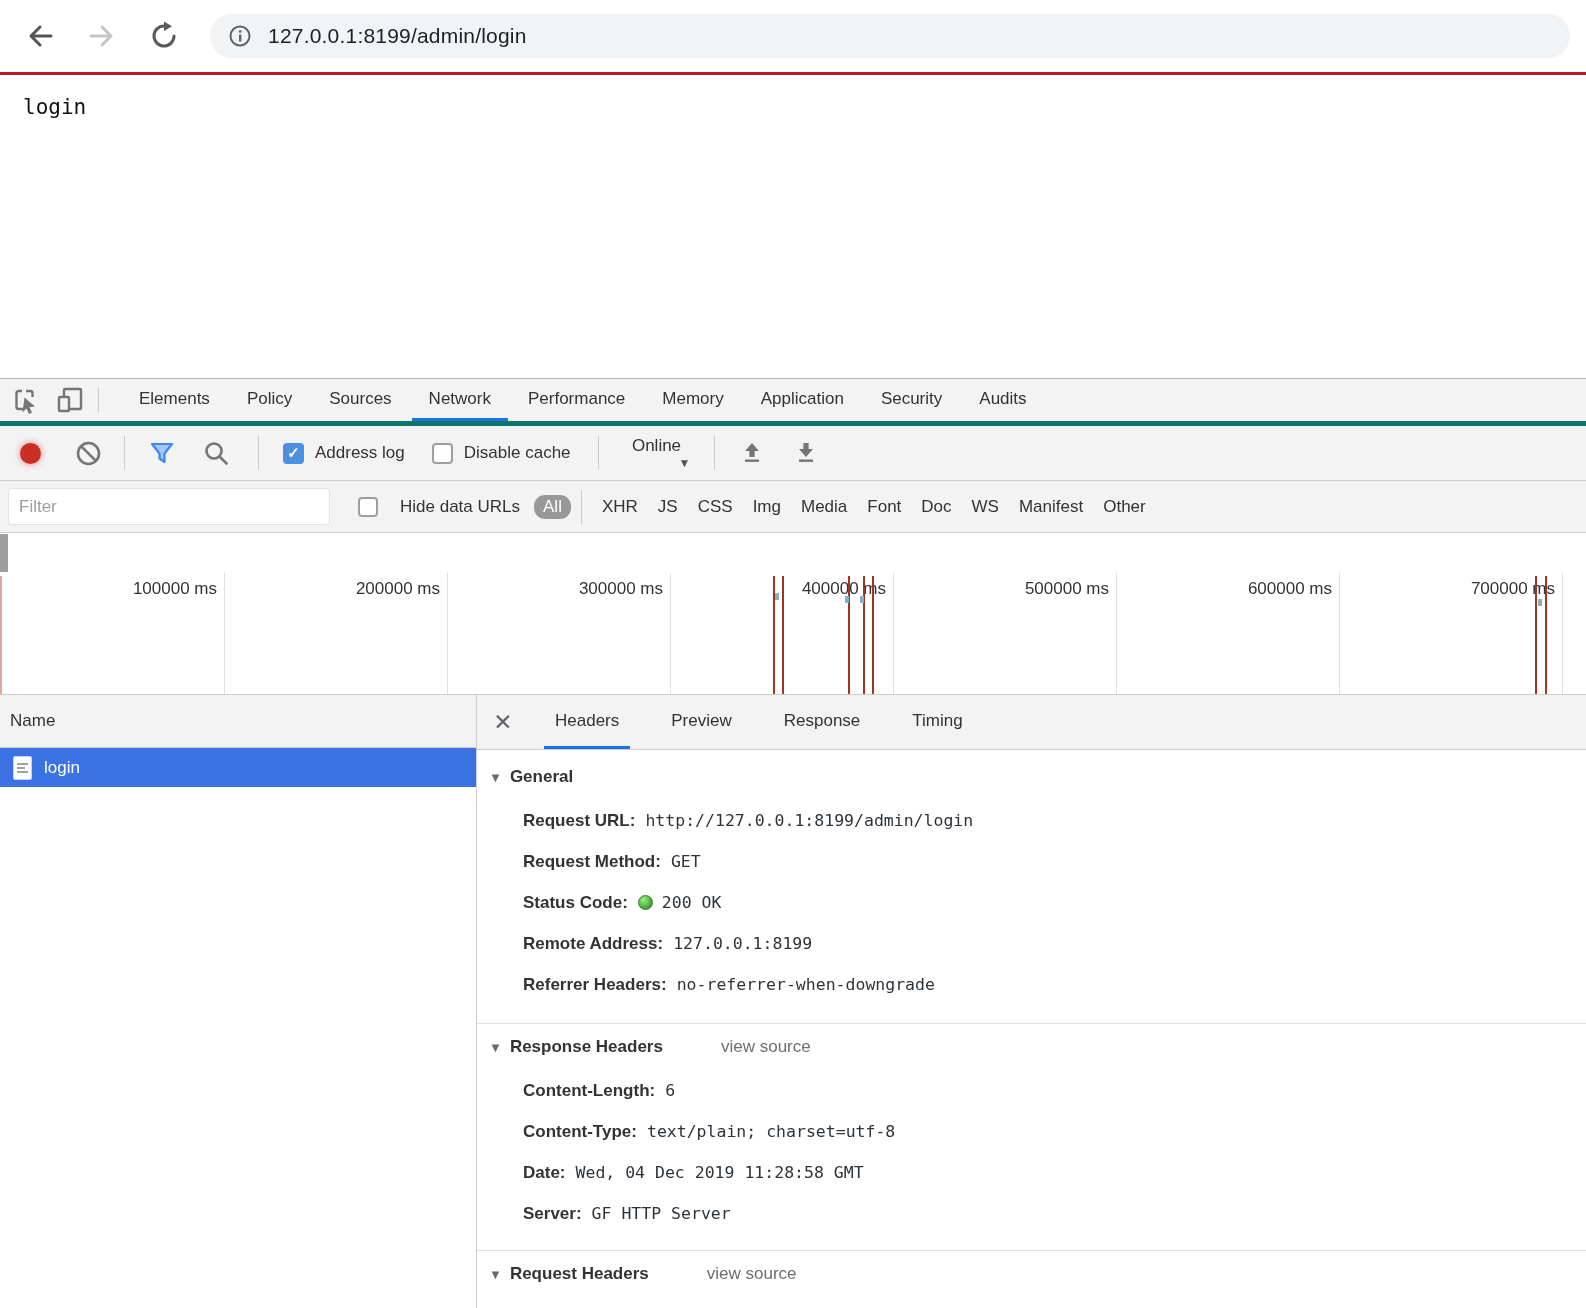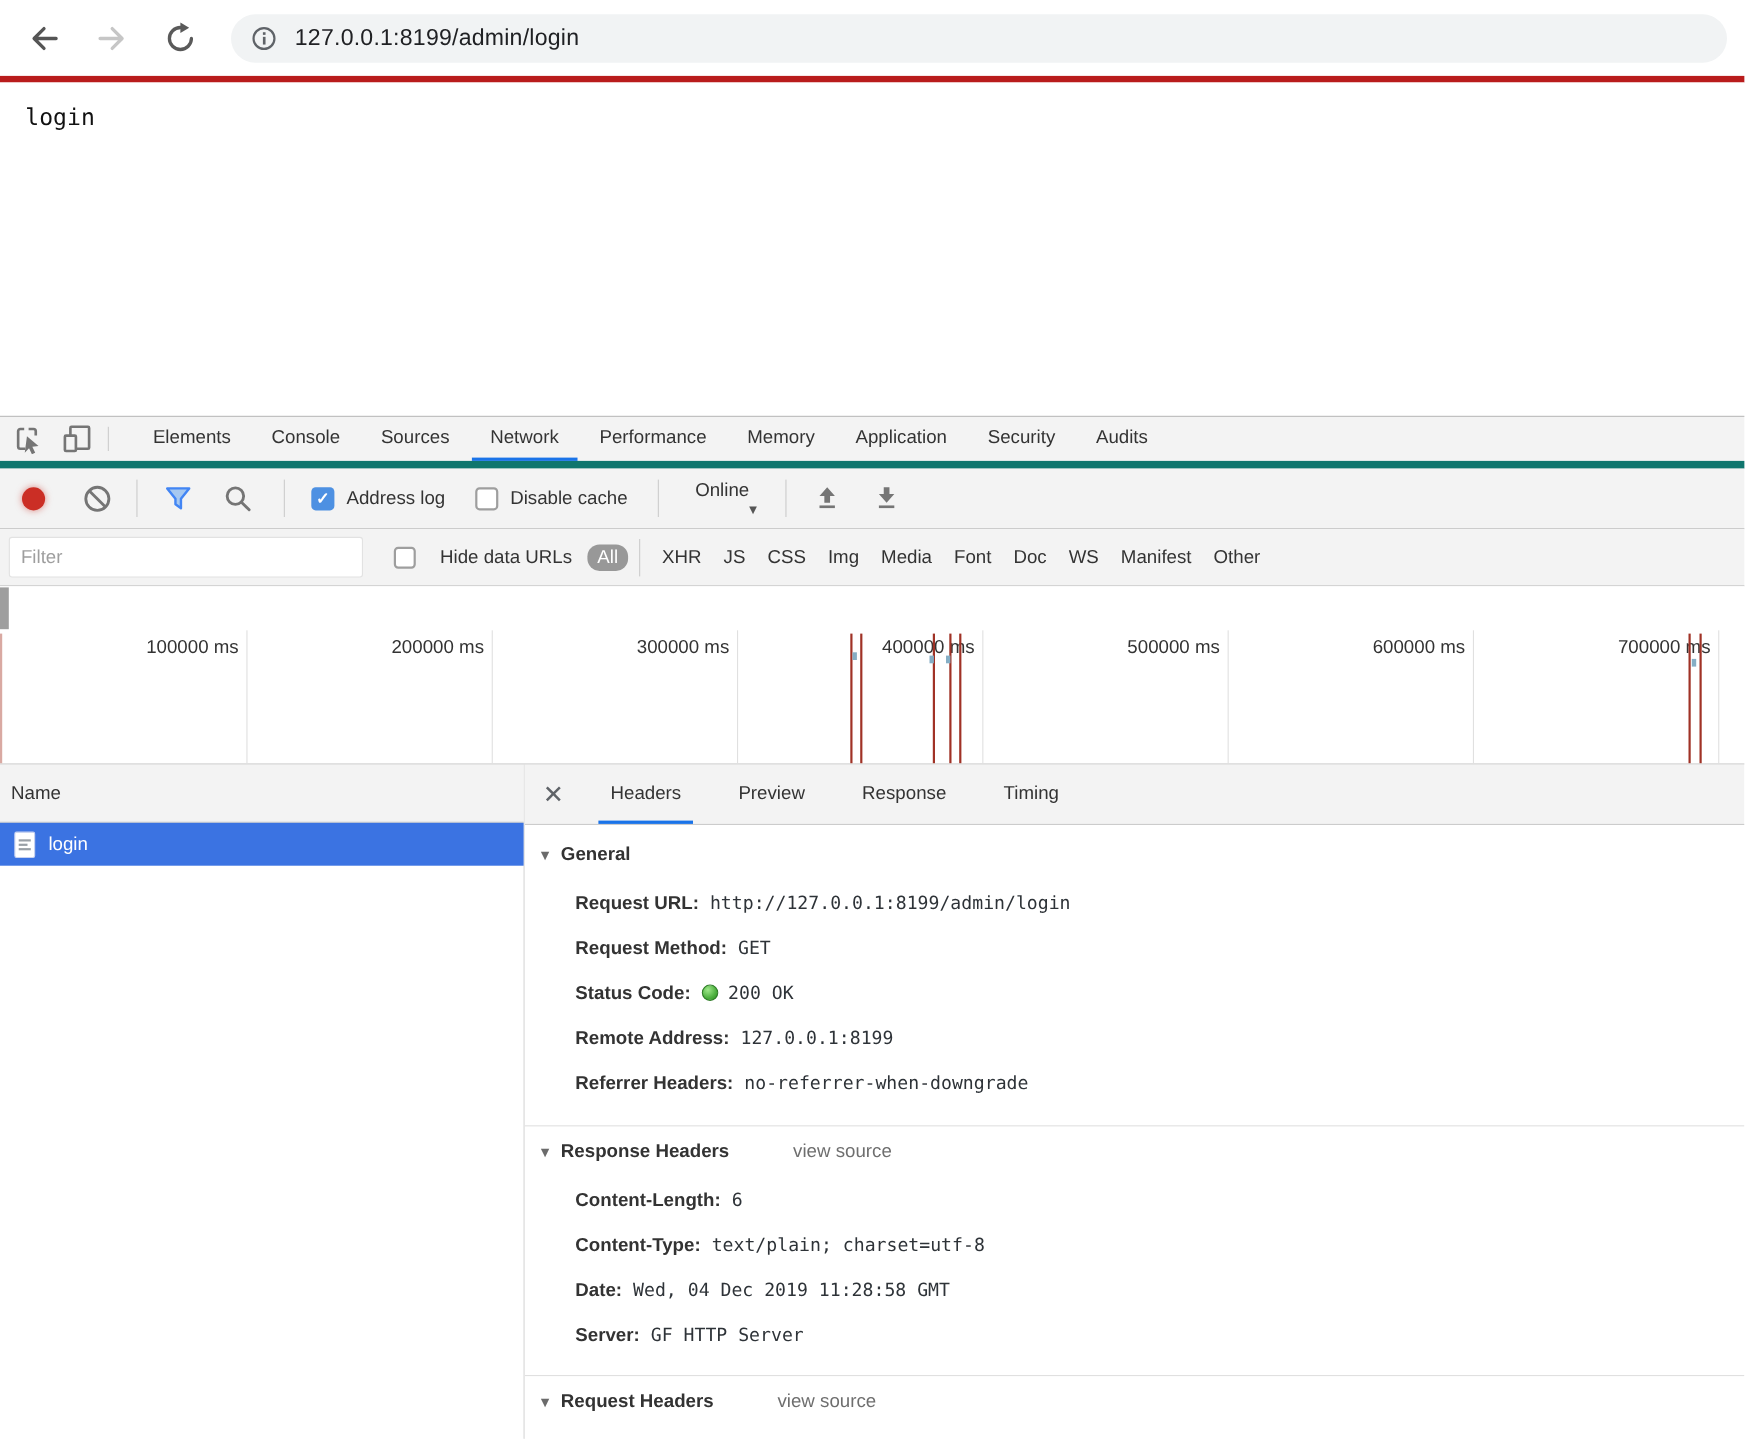--- a/index.html
+++ b/index.html
@@ -1,33 +1,33 @@
 <!DOCTYPE html>
 <html><head>
 <meta charset="utf-8">
 <style>
   * { margin:0; padding:0; box-sizing:border-box; }
   html,body { width:1586px; height:1308px; overflow:hidden; background:#fff;
               font-family:"Liberation Sans", sans-serif; color:#333; }
 
   
-  .browser-toolbar { height:75px; background:#fff; border-bottom:6px solid #b91c1c;
+  .browser-toolbar { height:75px; background:#fff; border-bottom:3px solid #b91c1c;
                      display:flex; align-items:center; padding:0 16px 0 24px; }
   .nav-btn { width:32px; height:32px; display:flex; align-items:center; justify-content:center;
              margin-right:30px; cursor:pointer; }
   .url-bar { flex:1; height:44px; background:#f1f3f4; border-radius:22px;
              display:flex; align-items:center; padding:0 18px; }
   .url-text { font-size:21px; color:#202124; margin-left:16px; letter-spacing:.2px; }
 
   .page-content { height:303px; background:#fff; padding:20px 0 0 23px; }
   .page-text { font-family:"DejaVu Sans Mono", monospace; font-size:21px; color:#111; }
 
   
   .devtools { border-top:1px solid #b5b5b5; }
-  .dt-tabbar { height:47px; background:#f3f3f3; border-bottom:7px solid #0f766e;
+  .dt-tabbar { height:47px; background:#f3f3f3; border-bottom:5px solid #0f766e;
                display:flex; align-items:stretch; }
   .dt-tabbar .icon-btn { display:flex; align-items:center; justify-content:center;
                          width:44px; cursor:pointer; }
   .vdiv { width:1px; background:#ccc; margin:9px 6px; }
   .dt-tab { display:flex; align-items:center; padding:0 17px; font-size:17px; color:#333;
             border-bottom:3px solid transparent; margin-left:3px; cursor:pointer; }
   .dt-tab.selected { border-bottom-color:#1a73e8; }
   .dt-tabbar-pad { margin-left:14px; display:flex; }
 
   .net-toolbar { height:55px; background:#f3f3f3; border-bottom:1px solid #ccc;
@@ -150,21 +150,21 @@
     </div>
     <div class="icon-btn">
       <svg width="30" height="30" viewBox="0 0 30 30">
         <rect x="9" y="4" width="17" height="20" fill="none" stroke="#757575" stroke-width="2.4" rx="1"></rect>
         <rect x="4" y="12" width="10" height="14" fill="#f3f3f3" stroke="#757575" stroke-width="2.4" rx="1"></rect>
       </svg>
     </div>
     <div class="vdiv"></div>
     <div class="dt-tabbar-pad">
       <div class="dt-tab">Elements</div>
-      <div class="dt-tab">Console</div>
+      <div class="dt-tab">Policy</div>
       <div class="dt-tab">Sources</div>
       <div class="dt-tab selected">Network</div>
       <div class="dt-tab">Performance</div>
       <div class="dt-tab">Memory</div>
       <div class="dt-tab">Application</div>
       <div class="dt-tab">Security</div>
       <div class="dt-tab">Audits</div>
     </div>
   </div>
 

